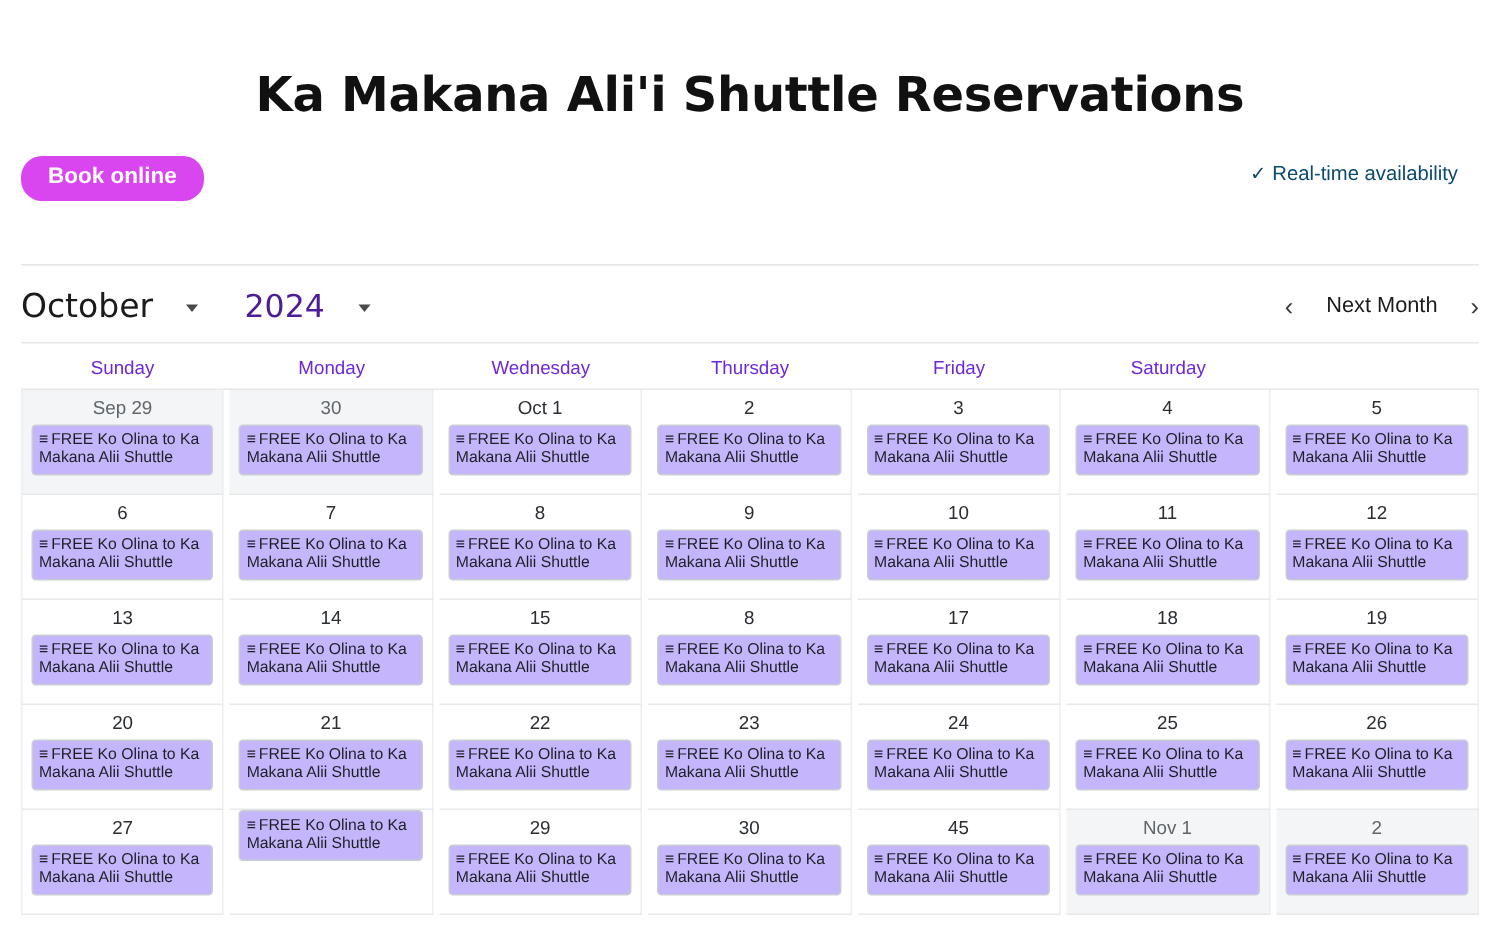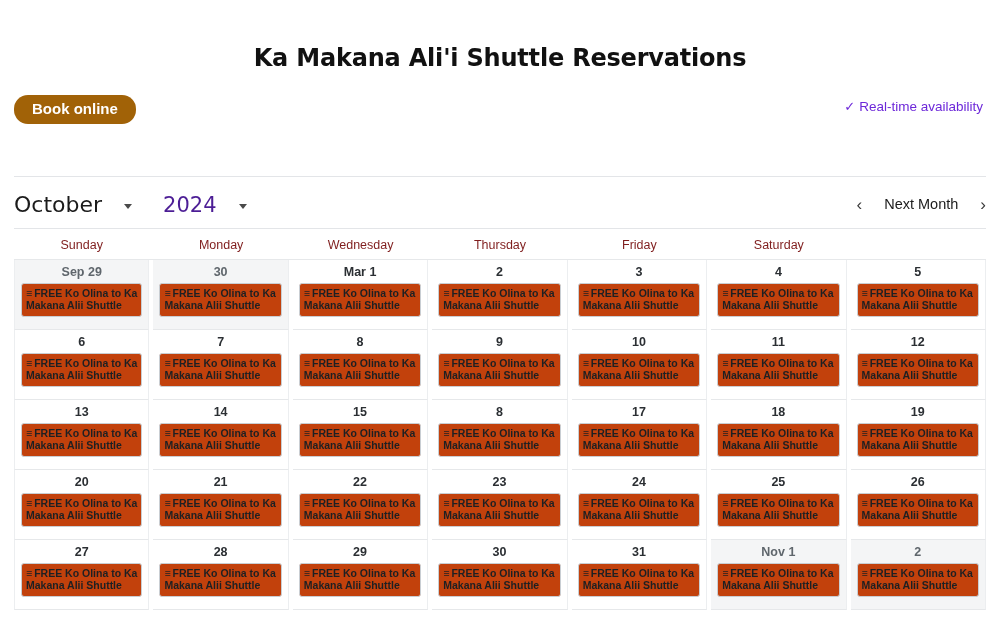--- a/index.html
+++ b/index.html
@@ -9,21 +9,21 @@
     background: #ffffff;
     font-family: "Liberation Sans", sans-serif;
     color: #1a1a1a;
     overflow: hidden;
   }
   .page { width: 1000px; height: 627px; position: relative; }
 
   .header { text-align: center; padding-top: 44px; }
   .title {
     font-family: "DejaVu Sans", sans-serif;
-    font-size: 24px;
+    font-size: 32px;
     font-weight: 700;
     letter-spacing: -0.2px;
     color: #111111;
     margin: 0;
     line-height: 1.2;
   }
   .subtitle {
     font-size: 14px;
     color: #3d3d3d;
     margin-top: 16px;
@@ -32,35 +32,35 @@
 
   .bookbar {
     margin-top: 22px;
     position: relative;
     height: 28px;
     padding: 0 16px 0 0;
   }
   .book-pill {
     position: absolute;
     left: 14px; top: 0;
-    background: #a16207;
+    background: #d946ef;
     color: #ffffff;
     font-size: 15px;
     font-weight: 700;
     border-radius: 14px;
     padding: 6px 18px 7px 18px;
     line-height: 1.1;
     cursor: pointer;
     white-space: nowrap;
   }
   .realtime {
     position: absolute;
-    right: 17px; top: 4px;
+    right: 28px; top: 4px;
     font-size: 13.5px;
-    color: #6d28d9;
+    color: #0c4a6e;
     white-space: nowrap;
   }
   .realtime .chk { margin-right: 4px; font-size: 13px; }
 
   .rule {
     position: absolute;
     left: 14px; right: 14px;
     height: 1px;
     background: #e3e5e8;
   }
@@ -121,55 +121,54 @@
     position: absolute;
     left: 14px; right: 14px;
     top: 234px;
     display: grid;
     grid-template-columns: repeat(7, 1fr);
     column-gap: 4px;
   }
   .weekday {
     text-align: center;
     font-size: 12.5px;
-    color: #7f1d1d;
+    color: #6d28d9;
     padding: 4px 0 6px 0;
   }
 
   .grid {
     position: absolute;
     left: 14px; right: 14px;
     top: 259px;
     display: grid;
     grid-template-columns: repeat(7, 1fr);
     grid-auto-rows: 70px;
     column-gap: 4px;
     border-top: 1px solid #e6e8ea;
-    font-weight: bold;
   }
   .cell {
     border-right: 1px solid #eceef0;
     border-bottom: 1px solid #e6e8ea;
     padding: 0;
     position: relative;
   }
   .cell.first { border-left: 1px solid #eceef0; }
   .cell .daynum {
     text-align: center;
     font-size: 12.5px;
     color: #2b2f33;
     padding: 5px 0 4px 0;
   }
   .cell.muted { background: #f4f5f6; }
   .cell.muted .daynum { color: #5f666c; }
   .event {
     margin: 0 6px;
     border: 1px solid #c9ced3;
     border-radius: 3px;
-    background: #c2410c;
+    background: #c4b5fd;
     font-size: 10.5px;
     line-height: 11.8px;
     color: #1d2023;
     padding: 4px 4px 4px 4px;
     cursor: pointer;
     overflow: hidden;
     height: 34px;
   }
   .event .lines {
     display: inline-block;
@@ -223,21 +222,21 @@
   <div class="grid">
       <div class="cell muted first">
         <div class="daynum">Sep 29</div>
         <div class="event"><span class="lines">≡</span><span>FREE Ko Olina to Ka Makana Alii Shuttle</span></div>
       </div>
       <div class="cell muted">
         <div class="daynum">30</div>
         <div class="event"><span class="lines">≡</span><span>FREE Ko Olina to Ka Makana Alii Shuttle</span></div>
       </div>
       <div class="cell">
-        <div class="daynum">Mar 1</div>
+        <div class="daynum">Oct 1</div>
         <div class="event"><span class="lines">≡</span><span>FREE Ko Olina to Ka Makana Alii Shuttle</span></div>
       </div>
       <div class="cell">
         <div class="daynum">2</div>
         <div class="event"><span class="lines">≡</span><span>FREE Ko Olina to Ka Makana Alii Shuttle</span></div>
       </div>
       <div class="cell">
         <div class="daynum">3</div>
         <div class="event"><span class="lines">≡</span><span>FREE Ko Olina to Ka Makana Alii Shuttle</span></div>
       </div>
@@ -331,33 +330,32 @@
       </div>
       <div class="cell">
         <div class="daynum">26</div>
         <div class="event"><span class="lines">≡</span><span>FREE Ko Olina to Ka Makana Alii Shuttle</span></div>
       </div>
       <div class="cell first">
         <div class="daynum">27</div>
         <div class="event"><span class="lines">≡</span><span>FREE Ko Olina to Ka Makana Alii Shuttle</span></div>
       </div>
       <div class="cell">
-        <div class="daynum">28</div>
         <div class="event"><span class="lines">≡</span><span>FREE Ko Olina to Ka Makana Alii Shuttle</span></div>
       </div>
       <div class="cell">
         <div class="daynum">29</div>
         <div class="event"><span class="lines">≡</span><span>FREE Ko Olina to Ka Makana Alii Shuttle</span></div>
       </div>
       <div class="cell">
         <div class="daynum">30</div>
         <div class="event"><span class="lines">≡</span><span>FREE Ko Olina to Ka Makana Alii Shuttle</span></div>
       </div>
       <div class="cell">
-        <div class="daynum">31</div>
+        <div class="daynum">45</div>
         <div class="event"><span class="lines">≡</span><span>FREE Ko Olina to Ka Makana Alii Shuttle</span></div>
       </div>
       <div class="cell muted">
         <div class="daynum">Nov 1</div>
         <div class="event"><span class="lines">≡</span><span>FREE Ko Olina to Ka Makana Alii Shuttle</span></div>
       </div>
       <div class="cell muted">
         <div class="daynum">2</div>
         <div class="event"><span class="lines">≡</span><span>FREE Ko Olina to Ka Makana Alii Shuttle</span></div>
       </div>

